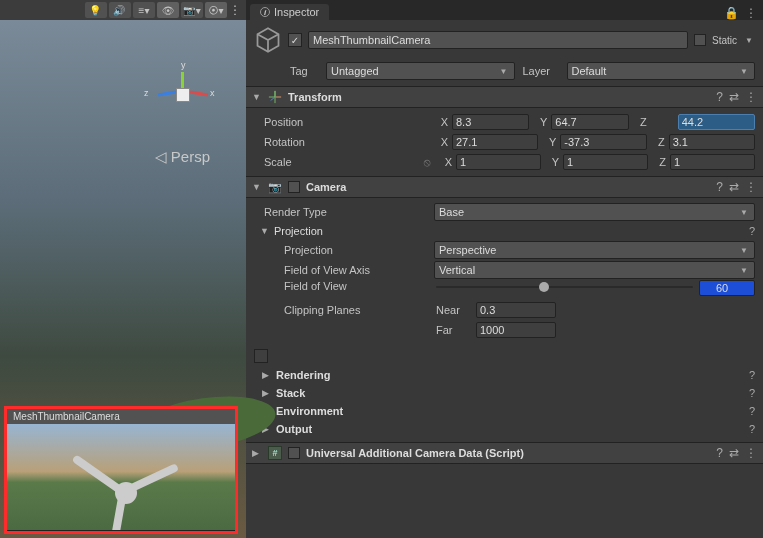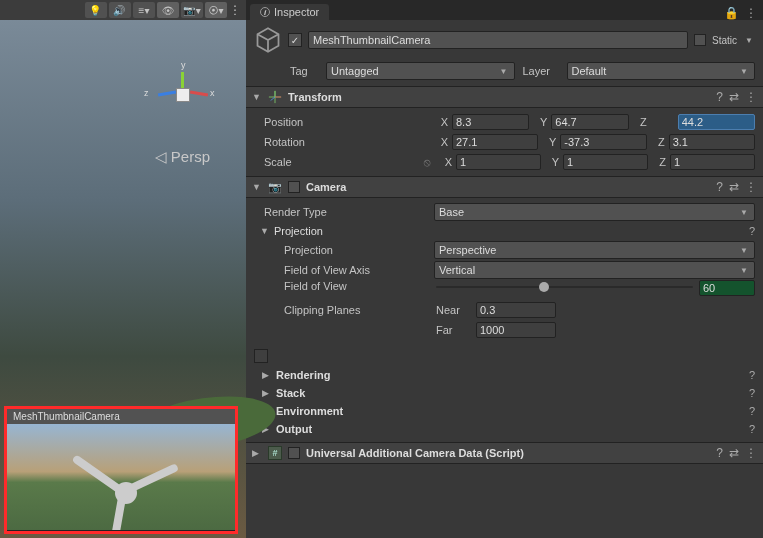--- a/index.html
+++ b/index.html
@@ -65,21 +65,21 @@
   .eye-off { width: 14px; text-align: center; color: #777; font-size: 11px; }
   .cam-ico { color:#5aa0d8; }
   .subhdr { display: flex; align-items: center; height: 18px; gap: 4px; padding-left: 6px; }
   .sub-title { flex: 1; color: #ddd; }
   .help { color: #aaa; font-size: 11px; }
   .dd.full { flex: 1; }
   .slider-row { display: flex; align-items: flex-start; height: 20px; gap: 6px; }
   .slider { flex: 1; position: relative; height: 14px; }
   .slider-track { position:absolute; top:6px; left:0; right:0; height:2px; background:#2a2a2a; border-radius:1px; }
   .slider-thumb { position:absolute; top:2px; left:40%; width:10px; height:10px; background:#aaa; border-radius:50%; }
-  .slider-val { width: 56px; background: #14532d; border: 1px solid #222; color: #ddd; height: 16px; padding: 0 3px; border-radius: 2px; display:flex; align-items:center; }
+  .slider-val { width: 56px; background: #1d4ed8; border: 1px solid #222; color: #ddd; height: 16px; padding: 0 16px; border-radius: 2px; display:flex; align-items:center; }
   .clip-row { display:flex; align-items:center; height:20px; gap:6px; }
   .clip-lbl { width: 34px; }
   .clip-val { width: 80px; background: #3f3f3f; border: 1px solid #222; color: #ddd; height: 16px; padding: 0 3px; border-radius: 2px; display:flex; align-items:center; }
   .chkbox-sm { width: 14px; height: 14px; background: #3f3f3f; border: 1px solid #222; }
   .coll-row { display:flex; align-items:center; height:18px; padding-left:8px; gap:4px; }
   .coll-title { flex:1; color:#ddd; font-weight:bold; }
   .script-ico { width:14px; height:14px; background:#4c5c4c; border:1px solid #2a3a2a; display:flex; align-items:center; justify-content:center; color:#adc; font-size:9px; font-weight:bold; }
 </style>
 </head>
 <body>

